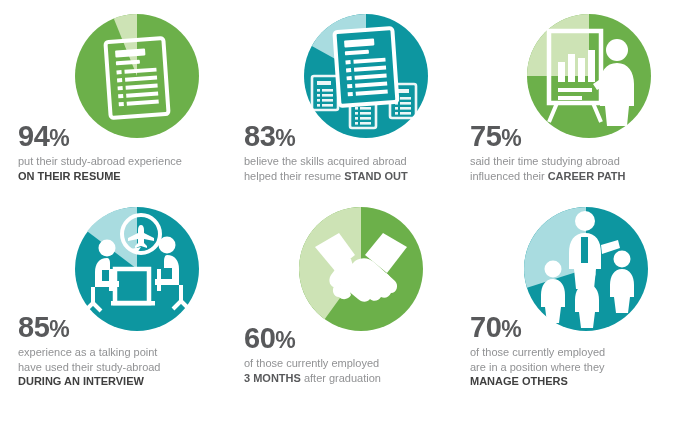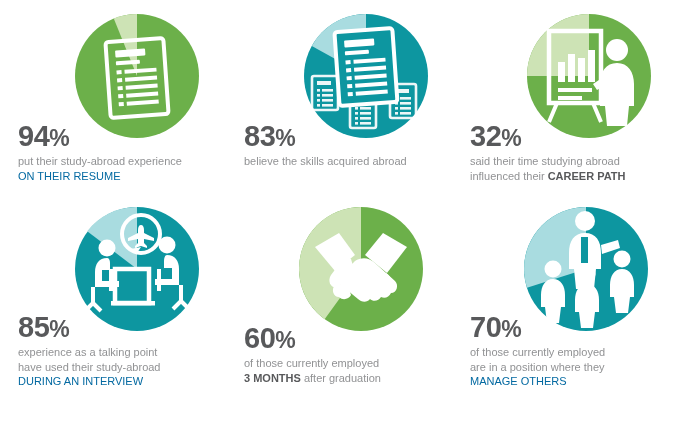--- a/index.html
+++ b/index.html
@@ -41,21 +41,21 @@
   }
   .pct .sym{font-size:23px;}
   .line{
     font-size:11px;
     color:#919294;
     line-height:1.33;
     white-space:nowrap;
     font-family:"Liberation Sans", sans-serif;
   }
   .line b{color:#58595b;font-weight:bold;}
-  .line.strong{color:#0369a1;font-weight:normal;}
+  .line.strong{color:#404040;font-weight:bold;}
 
   
   .c0 .pie-wrap{left:75px;top:10px;}
   .c0 .txt{top:118px;}
   .c1 .pie-wrap{left:78px;top:10px;}
   .c1 .txt{top:118px;}
   .c2 .pie-wrap{left:75px;top:10px;}
   .c2 .txt{top:118px;}
   .c3 .pie-wrap{left:75px;top:7px;}
   .c3 .txt{top:113px;}
@@ -158,20 +158,21 @@
               <rect x="11" y="63" width="5" height="4"></rect>
                 <rect x="19" y="63" width="32" height="4"></rect>
             </g>
           </g>
         </g>
       </svg>
     </div>
     <div class="txt">
       <div class="pct"><span>83</span><span class="sym">%</span></div>
       <div class="line">believe the skills acquired abroad</div>
+      <div class="line"><span>helped their resume </span><b>STAND OUT</b></div>
     </div>
   </div>
 
   <div class="cell c2">
     <div class="pie-wrap">
       <svg viewBox="0 0 124 124" aria-hidden="true">
         <circle cx="62" cy="62" r="62" fill="#6cb04a"></circle>
         <path d="M62 62 L62 0 A62 62 0 0 0 0 62 Z" fill="#cde3b5"></path>
         <g>
           <rect x="22" y="17" width="52" height="72" fill="none" stroke="#ffffff" stroke-width="4.5"></rect>
@@ -184,21 +185,21 @@
             <rect x="31" y="82" width="24" height="4"></rect>
           </g>
           <path d="M30 89 L22 108 M66 89 L74 108" stroke="#ffffff" stroke-width="4" fill="none"></path>
           <circle cx="90" cy="36" r="11" fill="#ffffff"></circle>
           <path d="M90 49 C79 49 73 58 73 70 L73 92 L78 92 L80 112 L100 112 L102 92 L107 92 L107 70 C107 58 101 49 90 49 Z" fill="#ffffff"></path>
           <path d="M78 62 L66 70 L70 76 L80 70 Z" fill="#ffffff"></path>
         </g>
       </svg>
     </div>
     <div class="txt">
-      <div class="pct"><span>32</span><span class="sym">%</span></div>
+      <div class="pct"><span>75</span><span class="sym">%</span></div>
       <div class="line">said their time studying abroad</div>
       <div class="line"><span>influenced their </span><b>CAREER PATH</b></div>
     </div>
   </div>
 
   <div class="cell c3">
     <div class="pie-wrap">
       <svg viewBox="0 0 124 124" aria-hidden="true">
         <circle cx="62" cy="62" r="62" fill="#0d96a0"></circle>
         <path d="M62 62 L62 0 A62 62 0 0 0 12.2 24.2 Z" fill="#a9dce0"></path>

